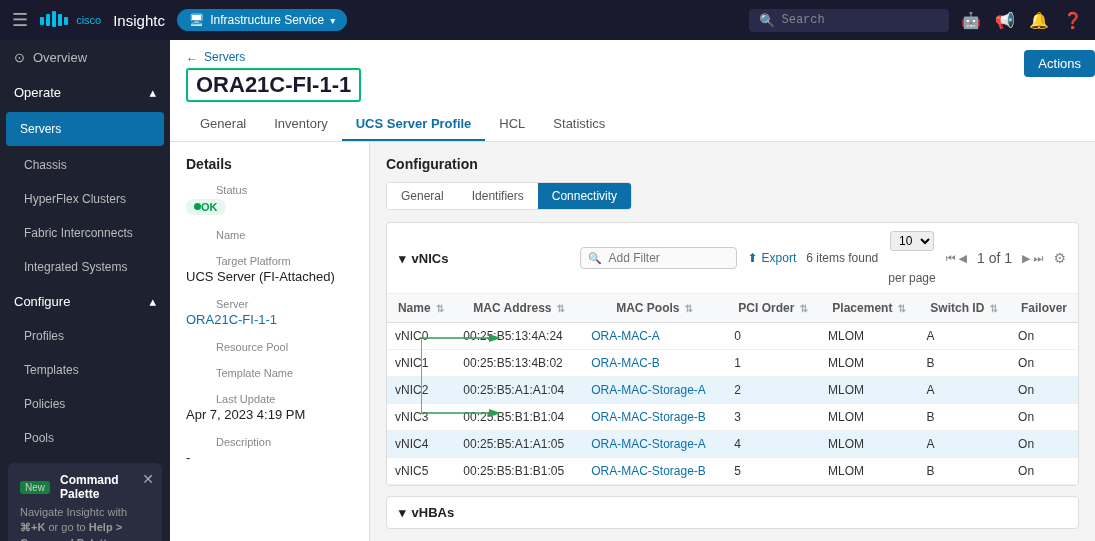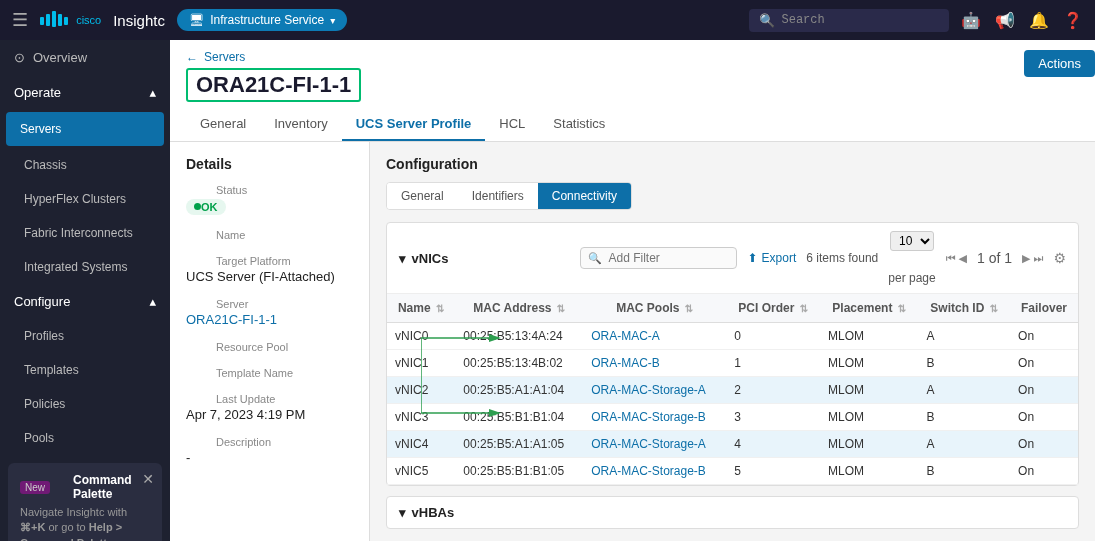--- a/index.html
+++ b/index.html
@@ -35,21 +35,21 @@
     .sidebar-item.sub.selected { background: #0d6fa8; color: #fff; border-radius: 4px; margin: 2px 6px; padding-left: 14px; }
     .sidebar-section {
       display: flex; align-items: center; justify-content: space-between; padding: 10px 14px; cursor: pointer; color: #bbb; font-size: 13px;
     }
     .sidebar-section.active { color: #fff; }
     .sidebar-bottom { margin-top: auto; }
     .command-palette-box {
       background: #2a2d40; margin: 8px; border-radius: 6px; padding: 10px 12px; font-size: 11px; color: #ccc; position: relative;
     }
     .command-palette-box .title { color: #fff; font-size: 12px; font-weight: bold; }
-    .command-palette-box .badge { background: #701a75; color: #ccc; font-size: 10px; padding: 1px 5px; border-radius: 3px; margin-right: 17px; }
+    .command-palette-box .badge { background: #15803d; color: #ccc; font-size: 10px; padding: 1px 5px; border-radius: 3px; margin-right: 4px; }
     .command-palette-box .close-btn { position: absolute; top: 8px; right: 8px; cursor: pointer; color: #aaa; font-size: 14px; }
     .command-palette-box .desc { margin-top: 4px; font-size: 11px; color: #999; line-height: 1.4; }
 
     
     .main {
       position: fixed; top: 40px; left: 170px; right: 0; bottom: 0; overflow-y: auto; background: #f4f4f4;
     }
 
     
     .server-header {

